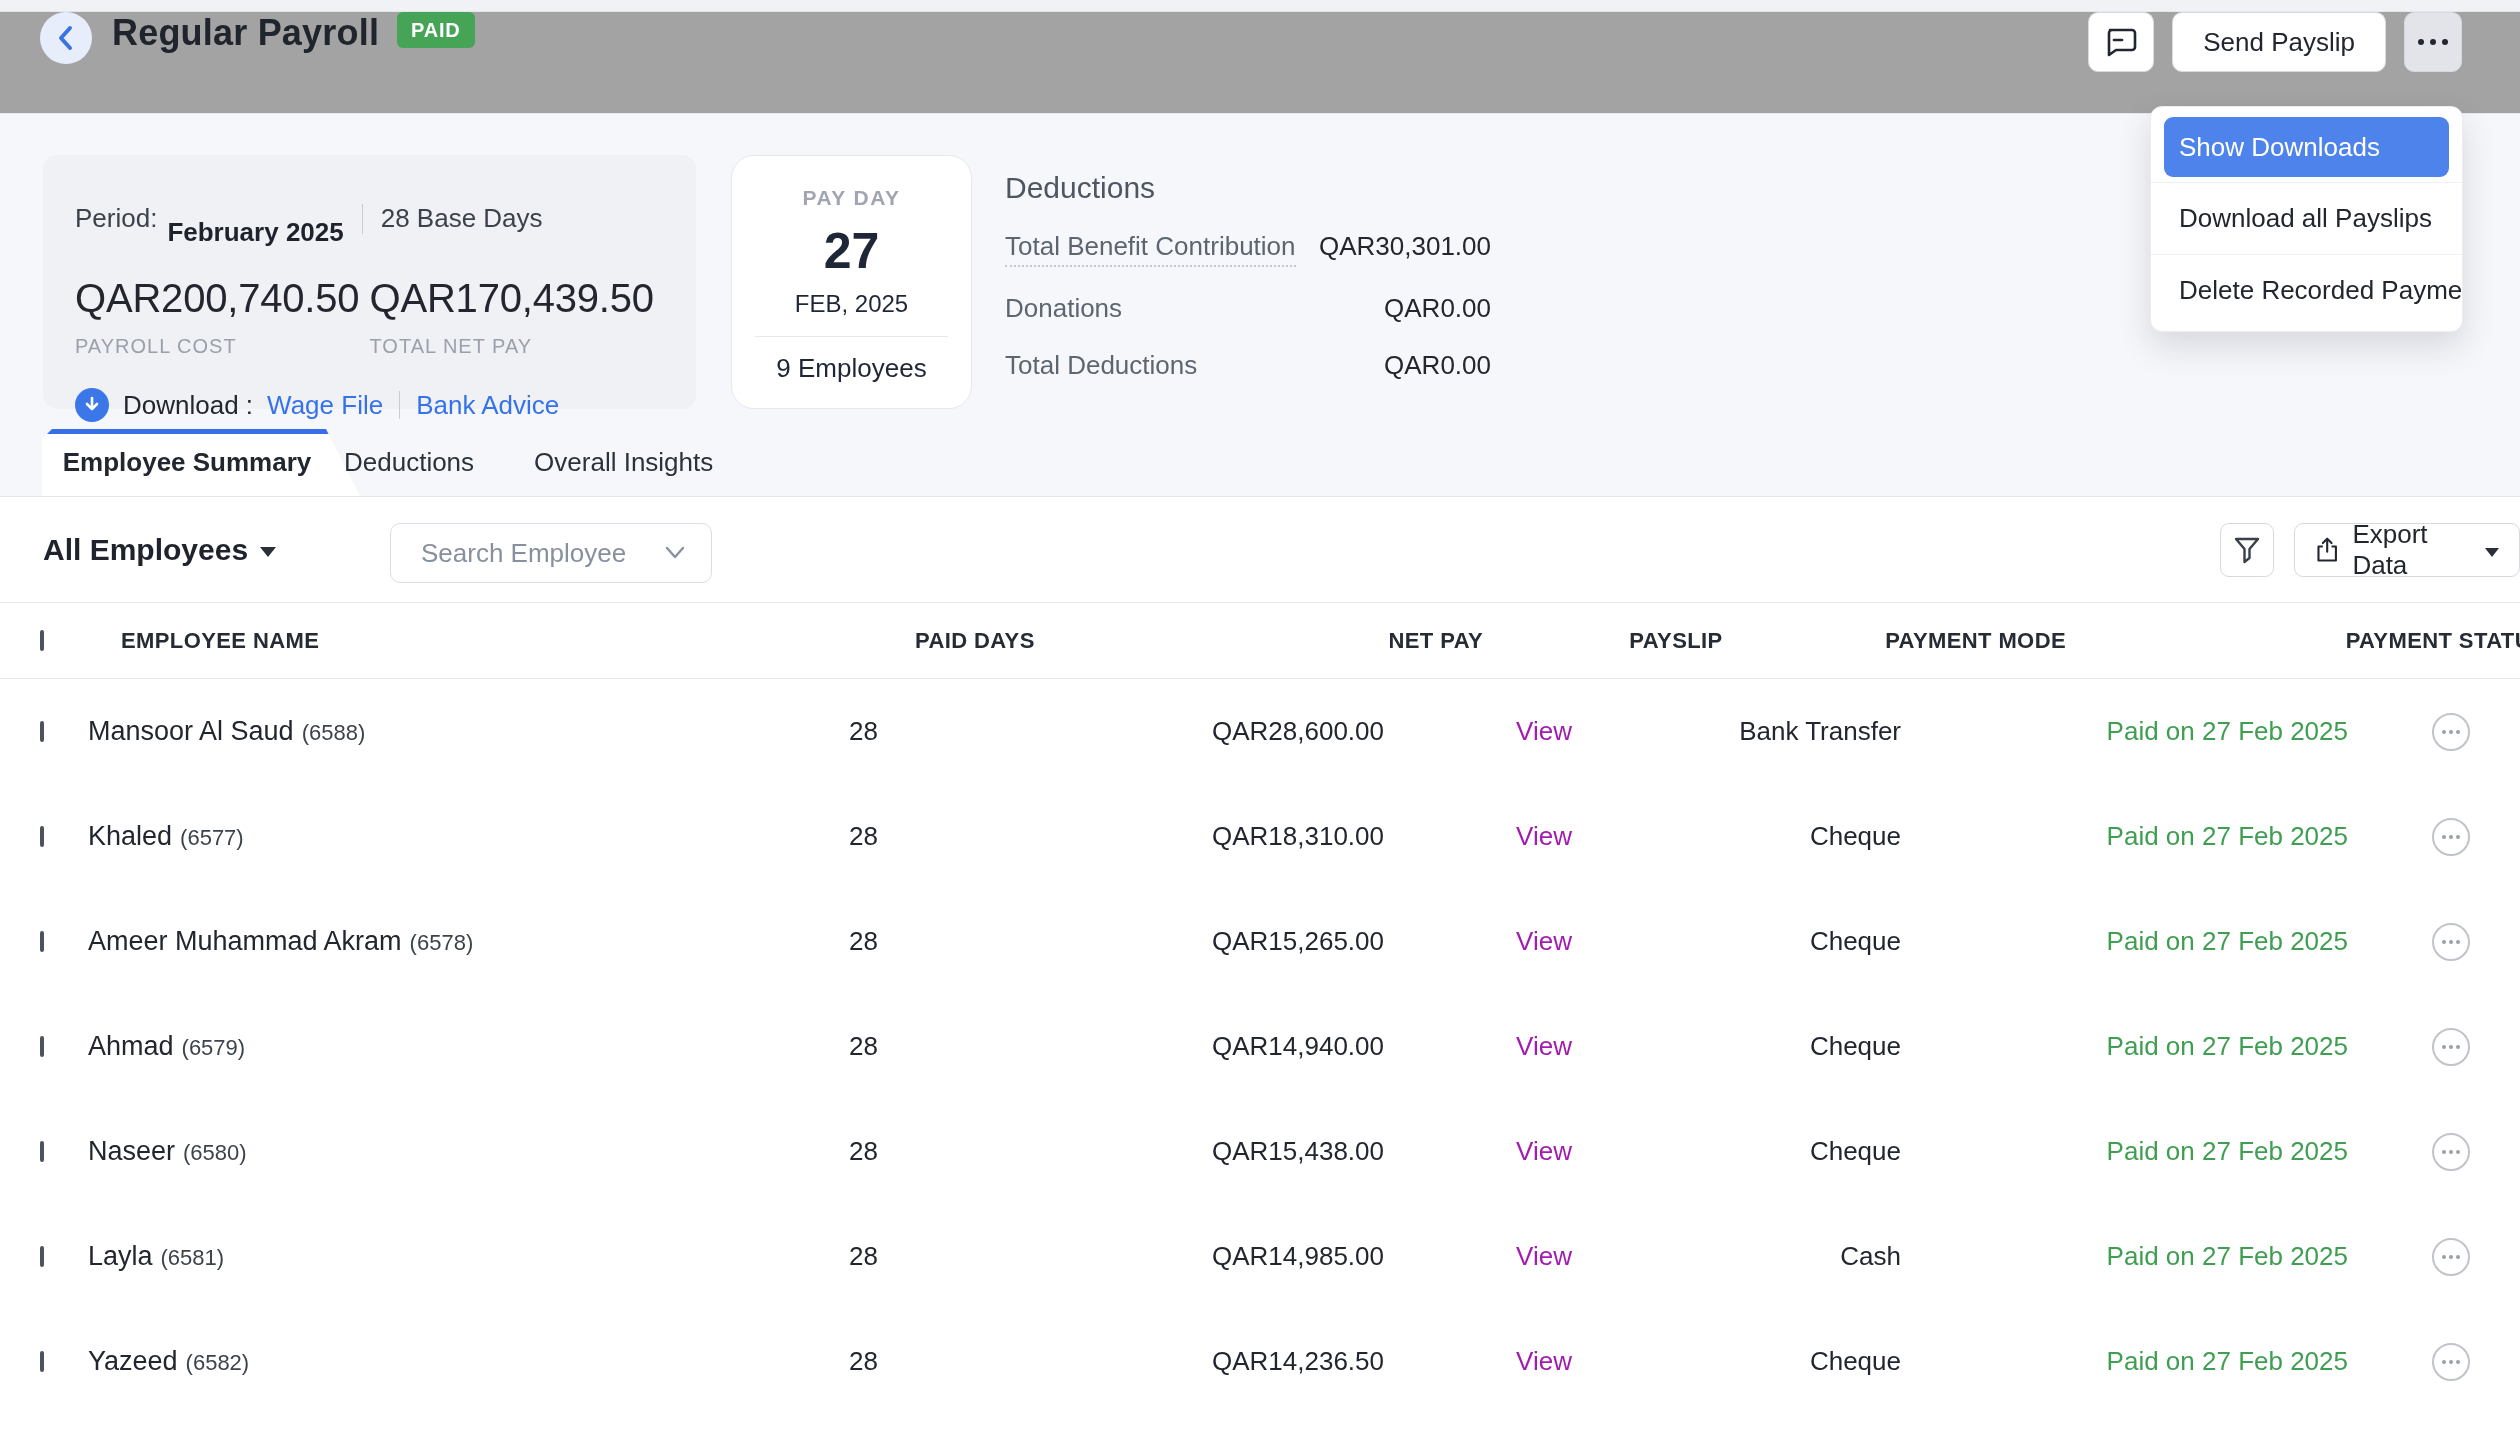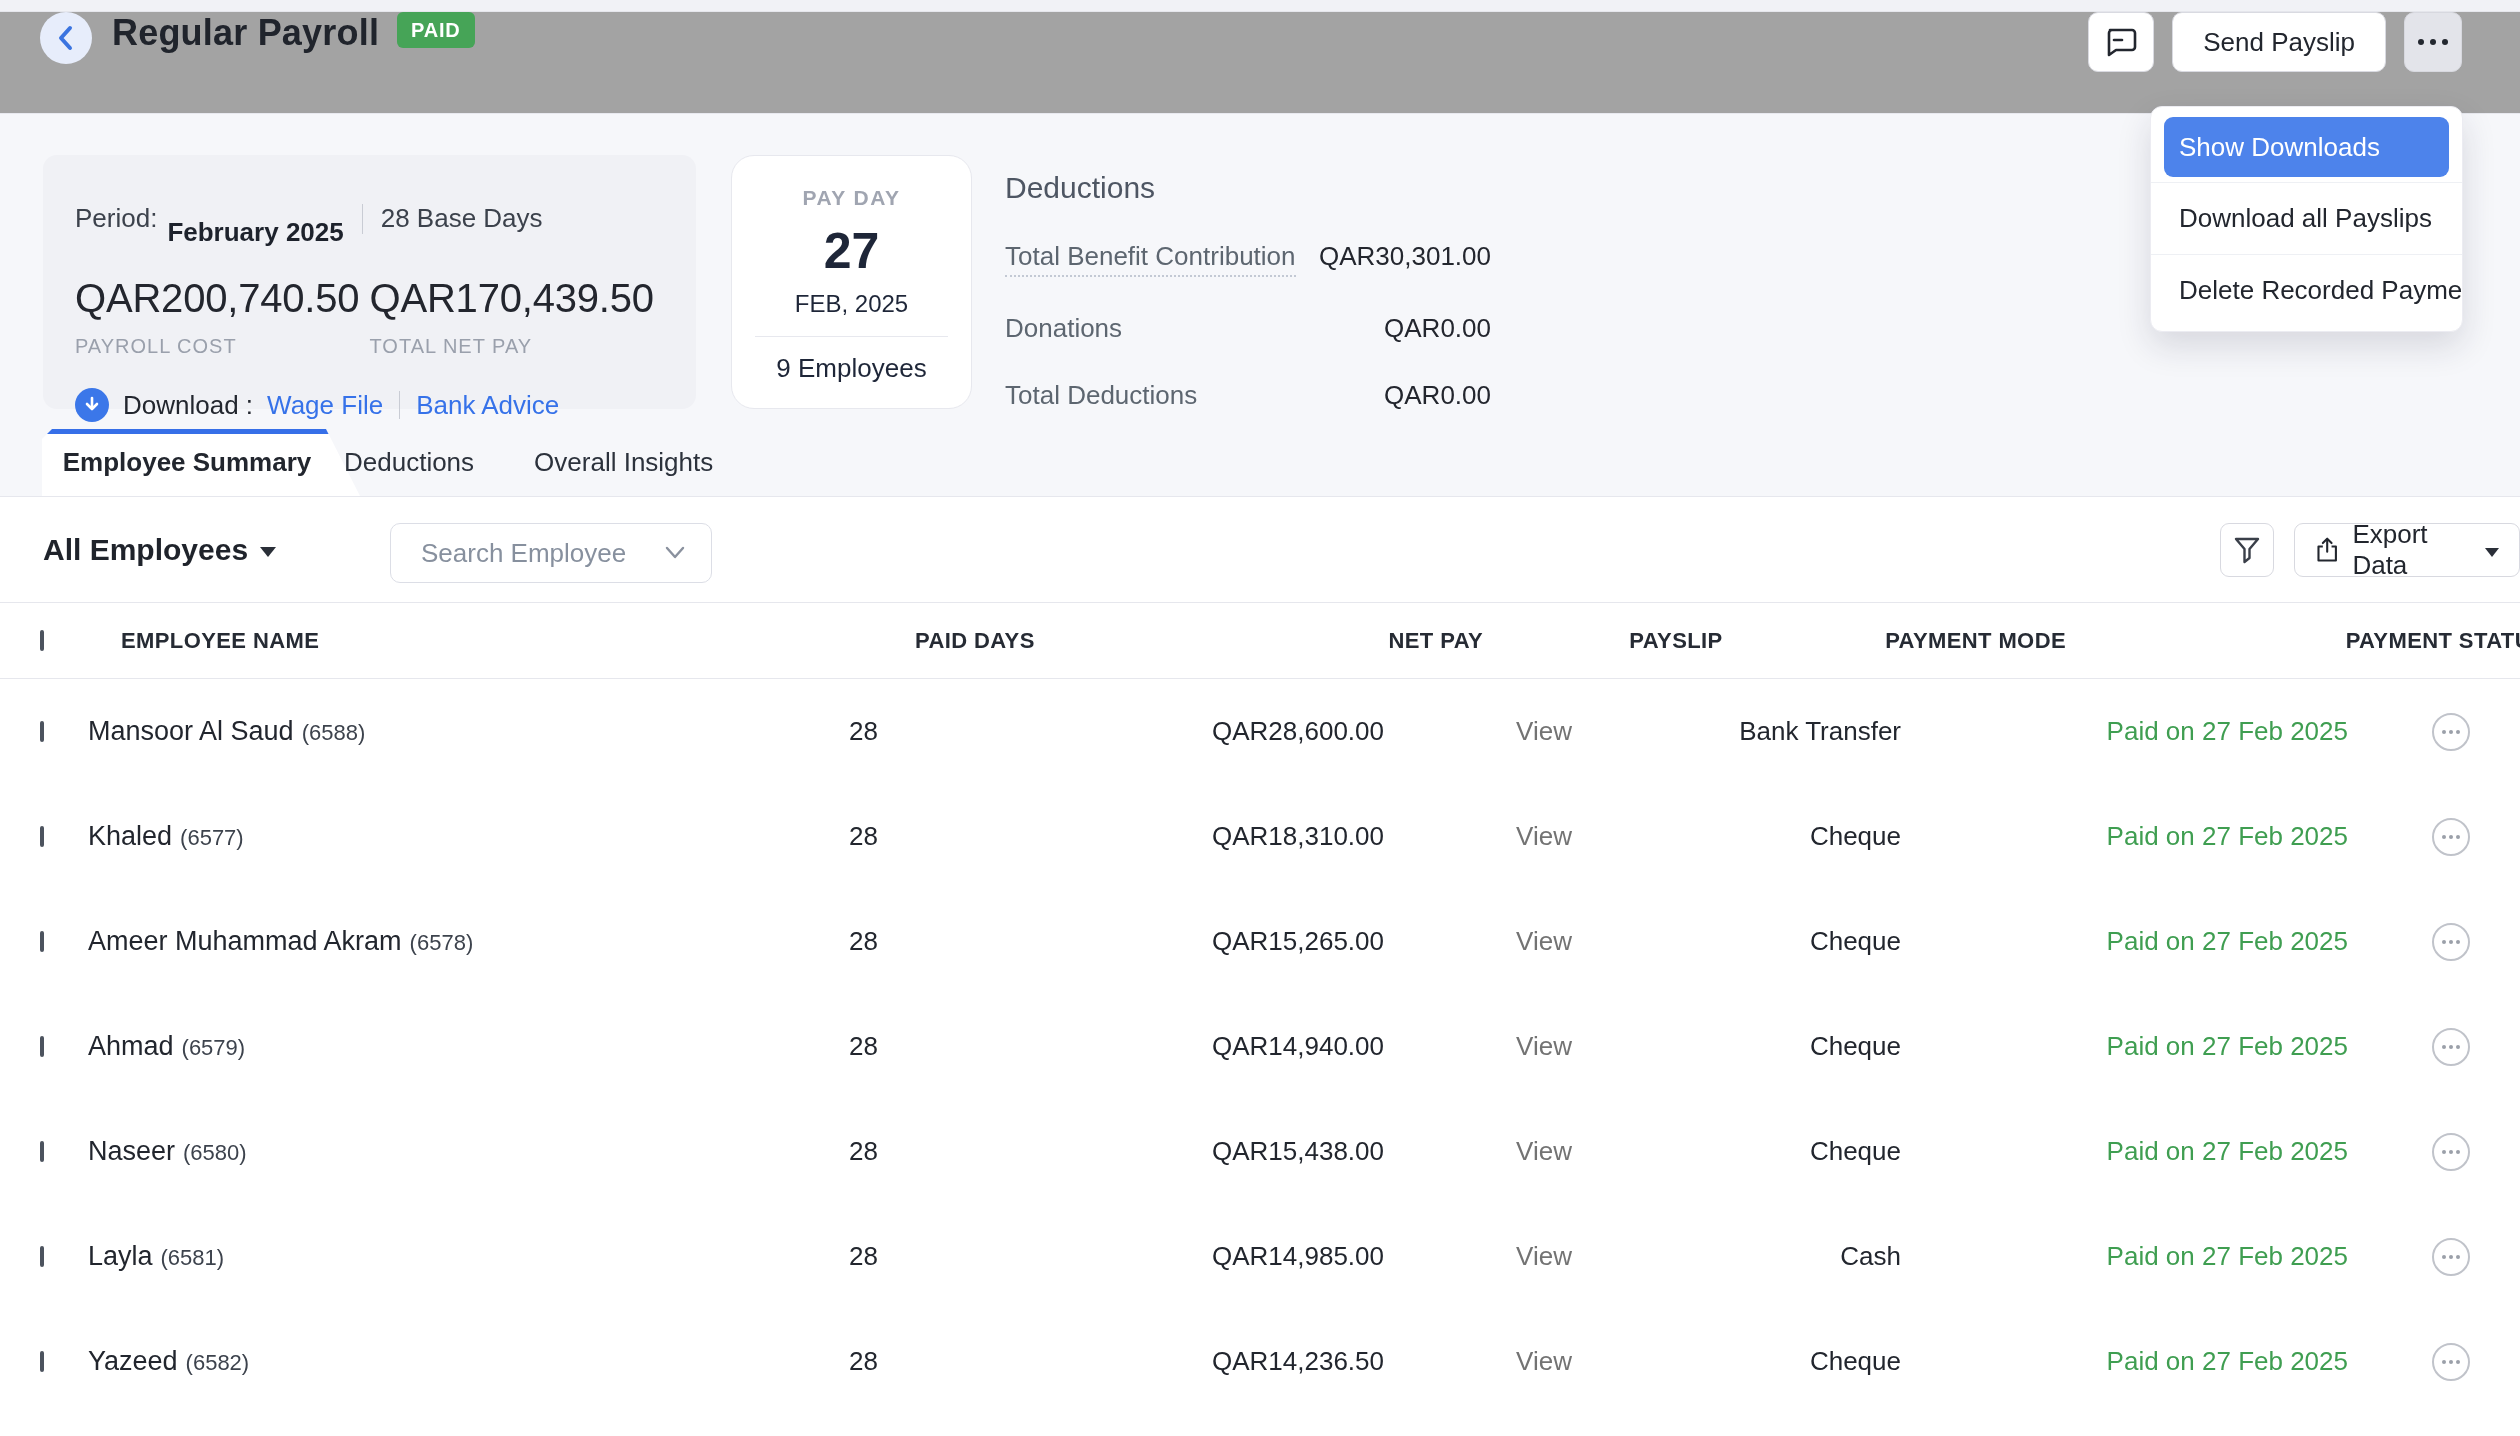--- a/index.html
+++ b/index.html
@@ -77,21 +77,21 @@
     width:241px; height:254px; margin-left:35px; background:#fff; border:1px solid #e7e8ee;
     border-radius:23px; text-align:center; padding-top:30px;
   }
   .payday-label { font-size:21px; font-weight:700; letter-spacing:1.5px; color:#a0a5b1; }
   .payday-day { font-size:50px; font-weight:600; color:#1e2638; margin-top:12px; }
   .payday-month { font-size:24px; font-weight:500; color:#1e2638; margin-top:10px; }
   .payday-div { width:193px; height:1px; background:#e7e8ee; margin:18px auto 0 auto; }
   .payday-emp { font-size:26px; font-weight:500; color:#1e2638; margin-top:16px; }
   .deductions-block { margin-left:33px; width:486px; padding-top:16px; }
   .deductions-title { font-size:30px; font-weight:500; color:#4e5663; }
-  .ded-row { display:flex; justify-content:space-between; align-items:baseline; margin-top:36px; }
+  .ded-row { display:flex; justify-content:space-between; align-items:baseline; margin-top:26px; }
   .ded-label { font-size:26px; color:#5d6670; }
   .ded-label.tip { border-bottom:2px dotted #c3c9d4; padding-bottom:3px; }
   .ded-value { font-size:26px; color:#23262e; font-weight:500; }
   
   .tabbar { display:flex; align-items:flex-end; height:67px; border-bottom:1px solid #e6e7ed; padding-left:42px; }
   .tab {
     position:relative; height:67px; display:flex; align-items:center;
     font-size:26px; color:#2c323c; cursor:pointer; padding:0 30px; white-space:nowrap;
   }
   .tab.active {
@@ -144,21 +144,21 @@
   .trow { height:105px; }
   .cell-check { padding-left:40px; }
   .checkbox {
     width:26px; height:26px; border:2px solid #4c535e; border-radius:7px; background:#fff; cursor:pointer;
   }
   .c-left { text-align:left; } .c-right { text-align:right; } .c-center { text-align:center; }
   .cell-name { font-size:27px; color:#22262e; }
   .emp-id { font-size:22px; color:#3d434d; margin-left:8px; }
   .cell-days, .cell-net, .cell-mode { font-size:26px; color:#22262e; }
   .cell-net { font-weight:500; }
-  .view-link { font-size:26px; color:#737373; font-weight:500; cursor:pointer; }
+  .view-link { font-size:26px; color:#a21caf; font-weight:500; cursor:pointer; }
   .cell-status { font-size:26px; color:#3f9e51; }
   .row-more {
     width:38px; height:38px; border:2px solid #c0c3ca; border-radius:50%;
     display:flex; align-items:center; justify-content:center; gap:3px;
     margin-left:auto; margin-right:50px; cursor:pointer;
   }
   .row-more i { width:4px; height:4px; border-radius:50%; background:#9ba0a9; }
 </style>
 </head>
 <body>

